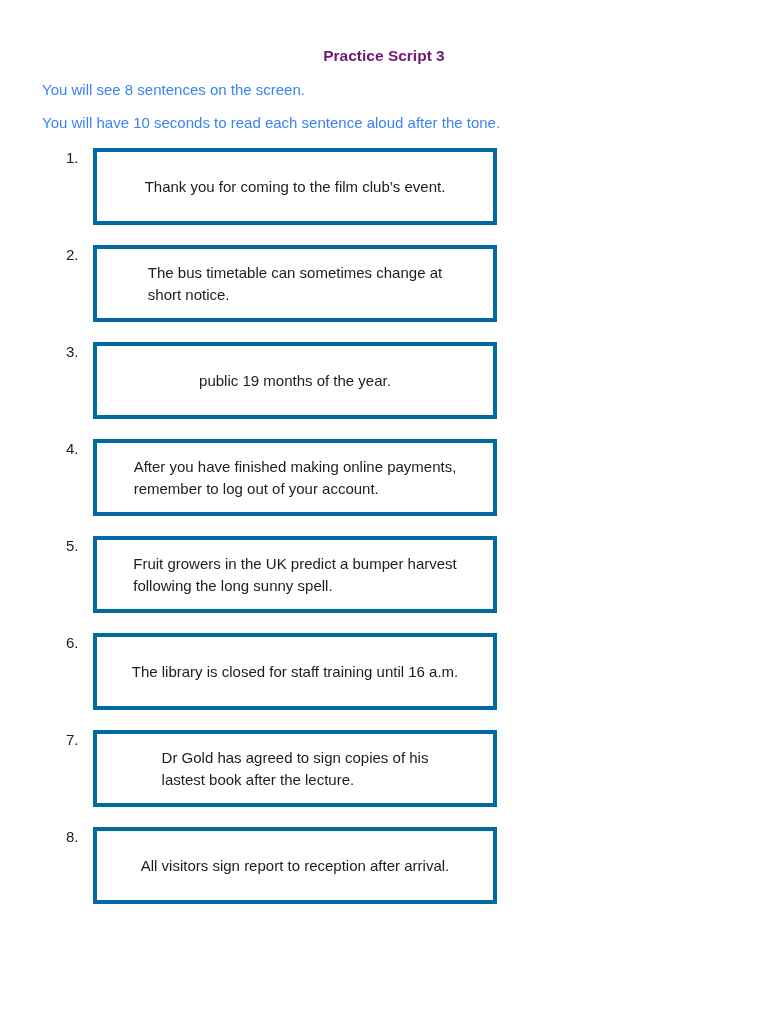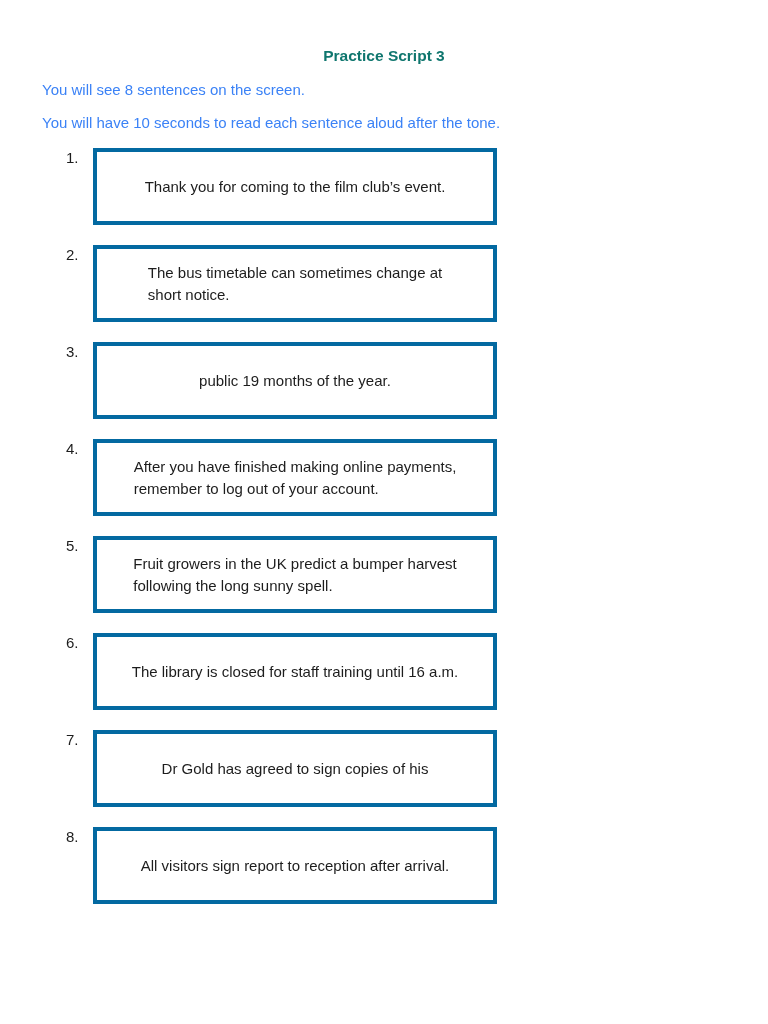--- a/index.html
+++ b/index.html
@@ -14,21 +14,21 @@
     background: #ffffff;
     font-family: "Liberation Sans", "DejaVu Sans", sans-serif;
     color: #1d1d1d;
     overflow: hidden;
   }
   .doc-title {
     padding-top: 47px;
     text-align: center;
     font-size: 15.5px;
     font-weight: bold;
-    color: #0f766e;
+    color: #701a75;
   }
   .instructions {
     margin-top: 17px;
     margin-left: 42px;
   }
   .instruction-line {
     font-size: 15px;
     line-height: 16px;
     margin: 0 0 17px 0;
     color: #3b82f6;
@@ -141,20 +141,21 @@
           <div class="sentence-line">The library is closed for staff training until 16 a.m.</div>
         </div>
       </div>
     </div>
 
     <div class="sentence-row">
       <div class="sentence-number">7.</div>
       <div class="sentence-box">
         <div class="sentence-text">
           <div class="sentence-line">Dr Gold has agreed to sign copies of his</div>
+          <div class="sentence-line">lastest book after the lecture.</div>
         </div>
       </div>
     </div>
 
     <div class="sentence-row">
       <div class="sentence-number">8.</div>
       <div class="sentence-box">
         <div class="sentence-text">
           <div class="sentence-line">All visitors sign report to reception after arrival.</div>
         </div>

